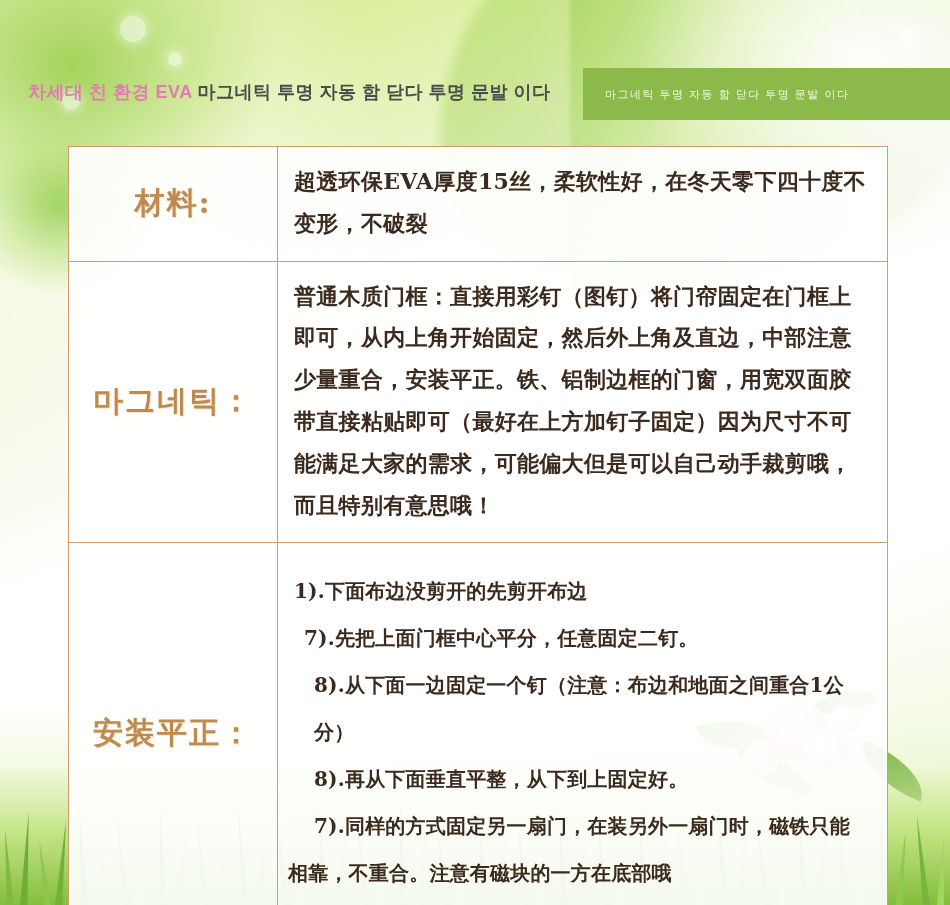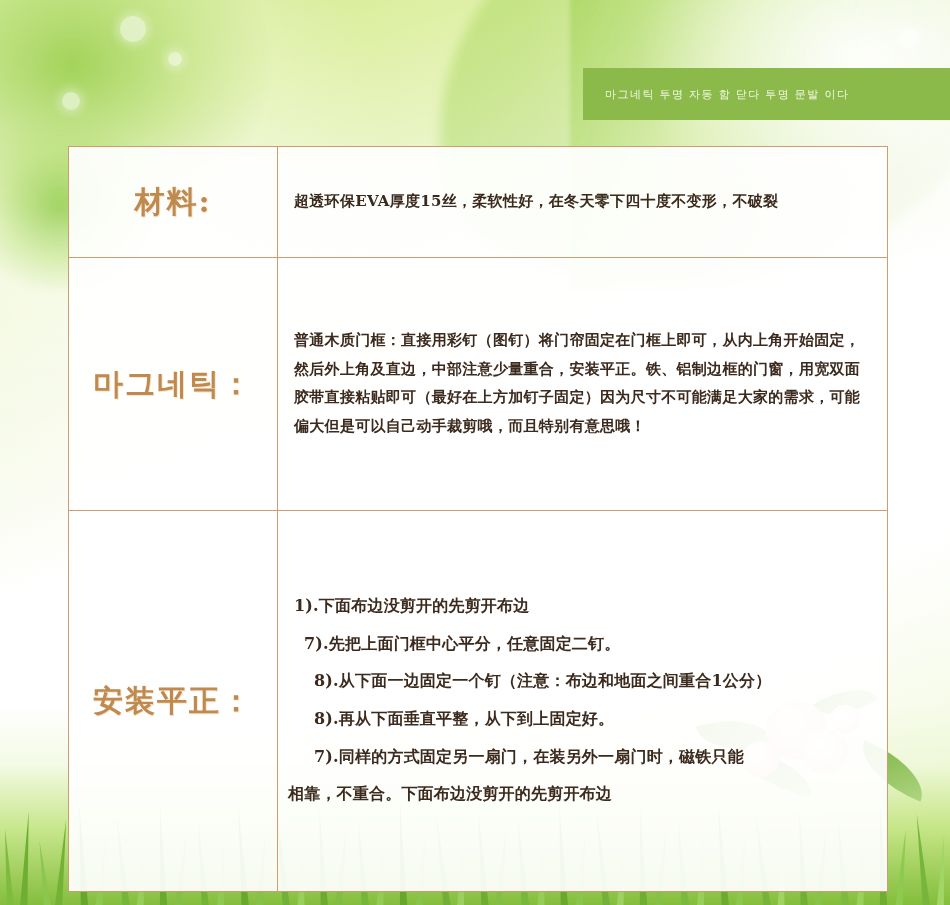--- a/index.html
+++ b/index.html
@@ -169,29 +169,29 @@
     font-weight: bold;
     font-size: 30px;
     color: #c08a4f;
     letter-spacing: 2px;
     text-shadow: 1px 1px 0 #f6e7d2;
     white-space: nowrap;
   }
   .body-text {
     font-family: "DejaVu Serif", "Liberation Serif", serif;
     font-weight: bold;
-    font-size: 15px;
+    font-size: 22px;
     color: #3b2a1d;
     line-height: 1.9;
     letter-spacing: 0.3px;
   }
   .steps {
     font-family: "DejaVu Serif", "Liberation Serif", serif;
     font-weight: bold;
-    font-size: 16px;
+    font-size: 20px;
     color: #3b2a1d;
     line-height: 2.35;
     letter-spacing: 0.2px;
   }
   .steps .s1 { margin-left: 0px; display: block; }
   .steps .s2 { margin-left: 10px; display: block; }
   .steps .s3 { margin-left: 20px; display: block; }
   .steps .s4 { margin-left: 20px; display: block; }
   .steps .s5 { margin-left: 20px; display: block; }
   .steps .s5b { margin-left: -6px; display: block; }
@@ -277,20 +277,23 @@
     <div class="blade" style="left:878px;border-bottom:108px solid #6eac32; transform: rotate(-2deg);"></div>
     <div class="blade" style="left:898px;border-bottom:86px solid #8dca4f; transform: rotate(5deg);"></div>
     <div class="blade" style="left:918px;border-bottom:102px solid #77b53d; transform: rotate(-6deg);"></div>
     <div class="blade" style="left:938px;border-bottom:80px solid #a1d664; transform: rotate(3deg);"></div>
   </div>
 
   <div class="header">
     <div class="title-band">
       <span class="band-text">마그네틱  투명  자동  함  닫다  투명  문발  이다</span>
     </div>
+    <div class="main-title">
+      <span class="pink">차세대 친 환경 EVA</span><span class="dark"> 마그네틱 투명 자동 함 닫다 투명 문발 이다</span>
+    </div>
   </div>
 
   <table class="spec-table">
     <tbody>
       <tr class="row-mat">
         <td class="label">
           <div class="label-text">材料:</div>
         </td>
         <td class="body">
           <div class="body-text">超透环保EVA厚度15丝，柔软性好，在冬天零下四十度不变形，不破裂</div>
@@ -308,20 +311,20 @@
         <td class="label">
           <div class="label-text">安装平正：</div>
         </td>
         <td class="body">
           <div class="steps">
             <span class="s1">1).下面布边没剪开的先剪开布边</span>
             <span class="s2">7).先把上面门框中心平分，任意固定二钉。</span>
             <span class="s3">8).从下面一边固定一个钉（注意：布边和地面之间重合1公分）</span>
             <span class="s4">8).再从下面垂直平整，从下到上固定好。</span>
             <span class="s5">7).同样的方式固定另一扇门，在装另外一扇门时，磁铁只能</span>
-            <span class="s5b">相靠，不重合。下面布边没剪开的先剪开布边</span>
+            <span class="s5b">相靠，不重合。注意有磁块的一方在底部哦</span>
           </div>
         </td>
       </tr>
     </tbody>
   </table>
 
 </div>
 
 </body></html>

